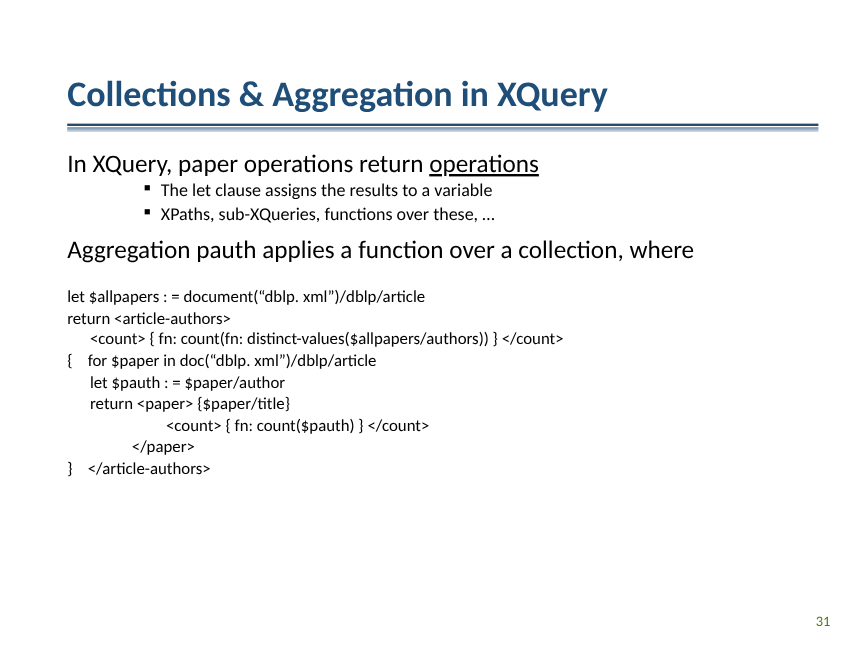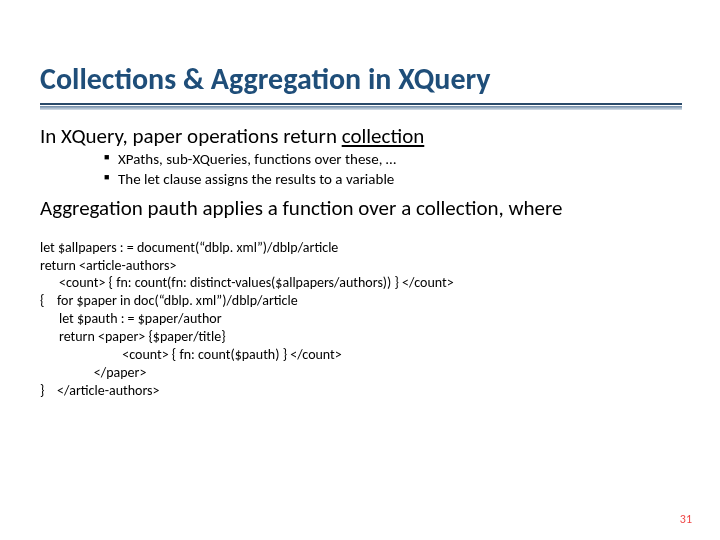--- a/index.html
+++ b/index.html
@@ -7,21 +7,21 @@
     padding: 0;
     width: 720px;
     height: 540px;
     background: #ffffff;
     font-family: "Gill Sans", "Gill Sans MT", "Segoe UI", Calibri, sans-serif;
     color: #000;
     position: relative;
     overflow: hidden;
   }
   .slide {
-    padding: 60px 38px 0 40px;
+    padding: 60px 38px 0 56px;
   }
   .title {
     color: #1f4e79;
     font-size: 30px;
     font-weight: 700;
     margin: 0 0 4px 0;
     letter-spacing: 0;
   }
   .rule-dark {
     height: 2px;
@@ -74,38 +74,38 @@
     font-size: 14px;
     line-height: 1.28;
     white-space: pre;
     font-family: inherit;
   }
   .pagenum {
     position: absolute;
     right: 28px;
     bottom: 14px;
     font-size: 12px;
-    color: #ef4444;
+    color: #4d7c0f;
   }
 </style>
 </head>
 <body>
 
 <div class="slide">
   <h1 class="title">Collections &amp; Aggregation in XQuery</h1>
   <div class="rule-dark"></div>
   <div class="rule-light"></div>
 
   <p class="body-text">
-    <span>In XQuery, paper operations return </span><span class="underlined">collection</span>
+    <span>In XQuery, paper operations return </span><span class="underlined">operations</span>
   </p>
 
   <ul class="sub">
+    <li><span>The let clause assigns the results to a variable</span></li>
     <li><span>XPaths, sub-XQueries, functions over these, …</span></li>
-    <li><span>The let clause assigns the results to a variable</span></li>
   </ul>
 
   <p class="agg">
     <span>Aggregation pauth applies a function over a collection, where</span>
   </p>
 
   <div class="code">let $allpapers : = document(“dblp. xml”)/dblp/article
 return &lt;article-authors&gt;
       &lt;count&gt; { fn: count(fn: distinct-values($allpapers/authors)) } &lt;/count&gt;
 {    for $paper in doc(“dblp. xml”)/dblp/article

